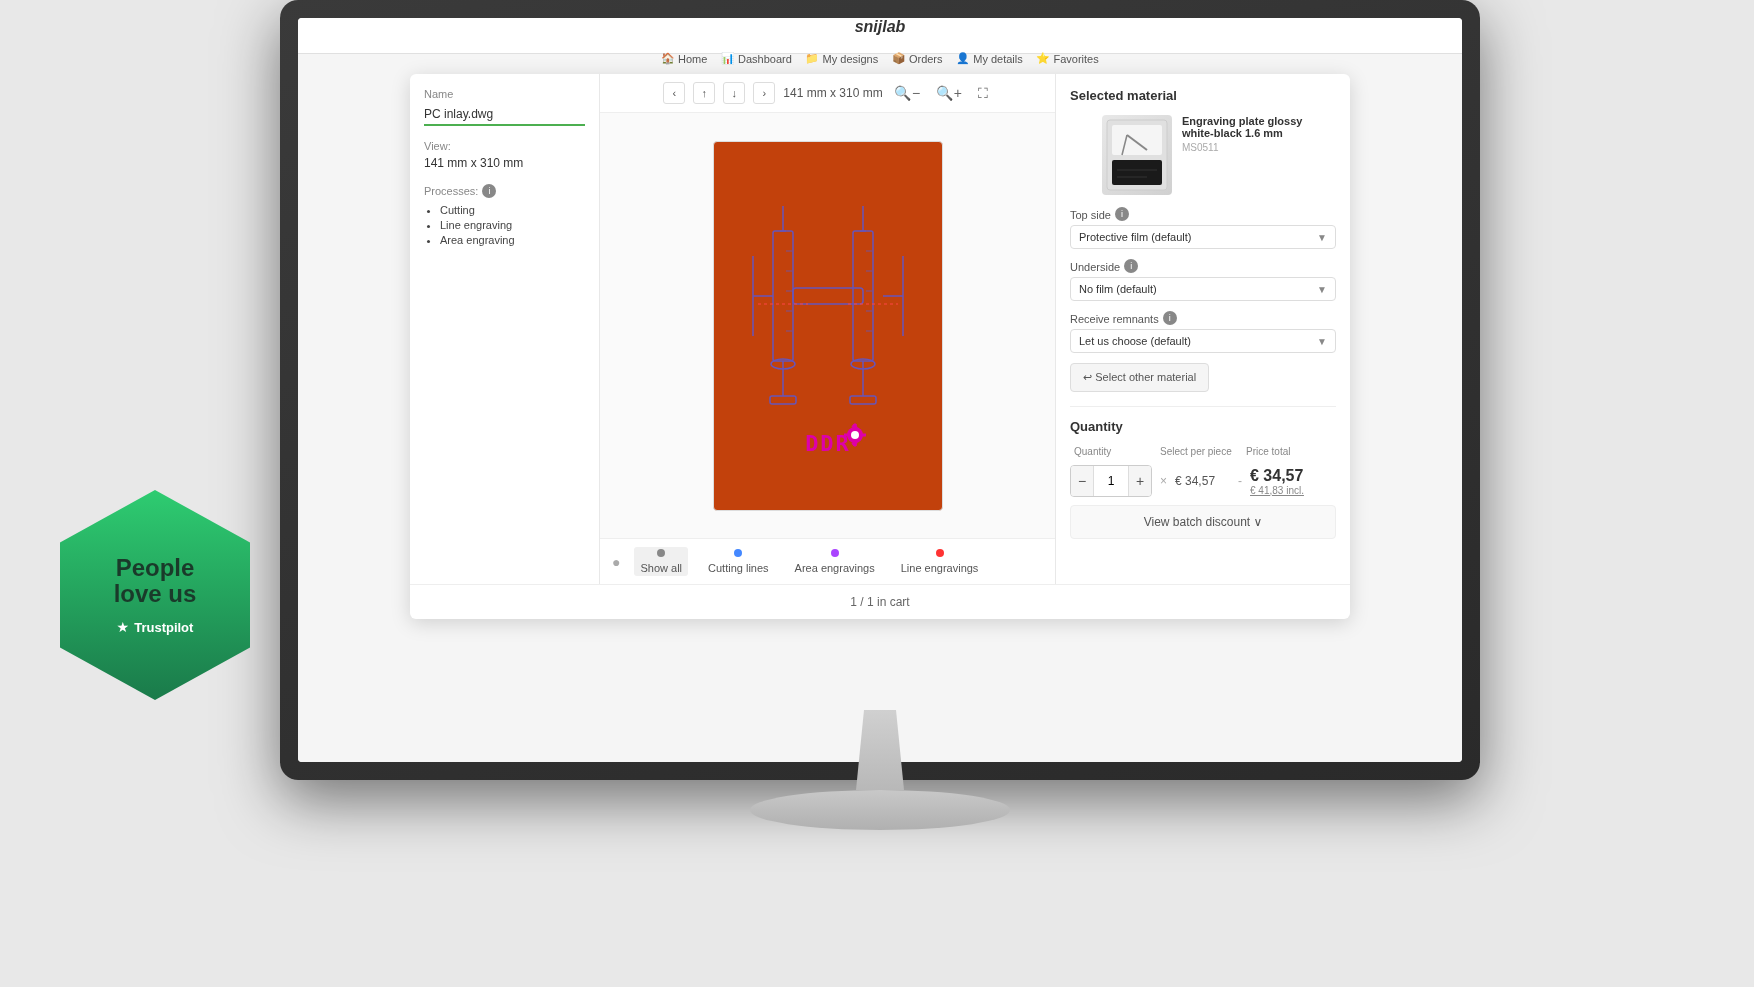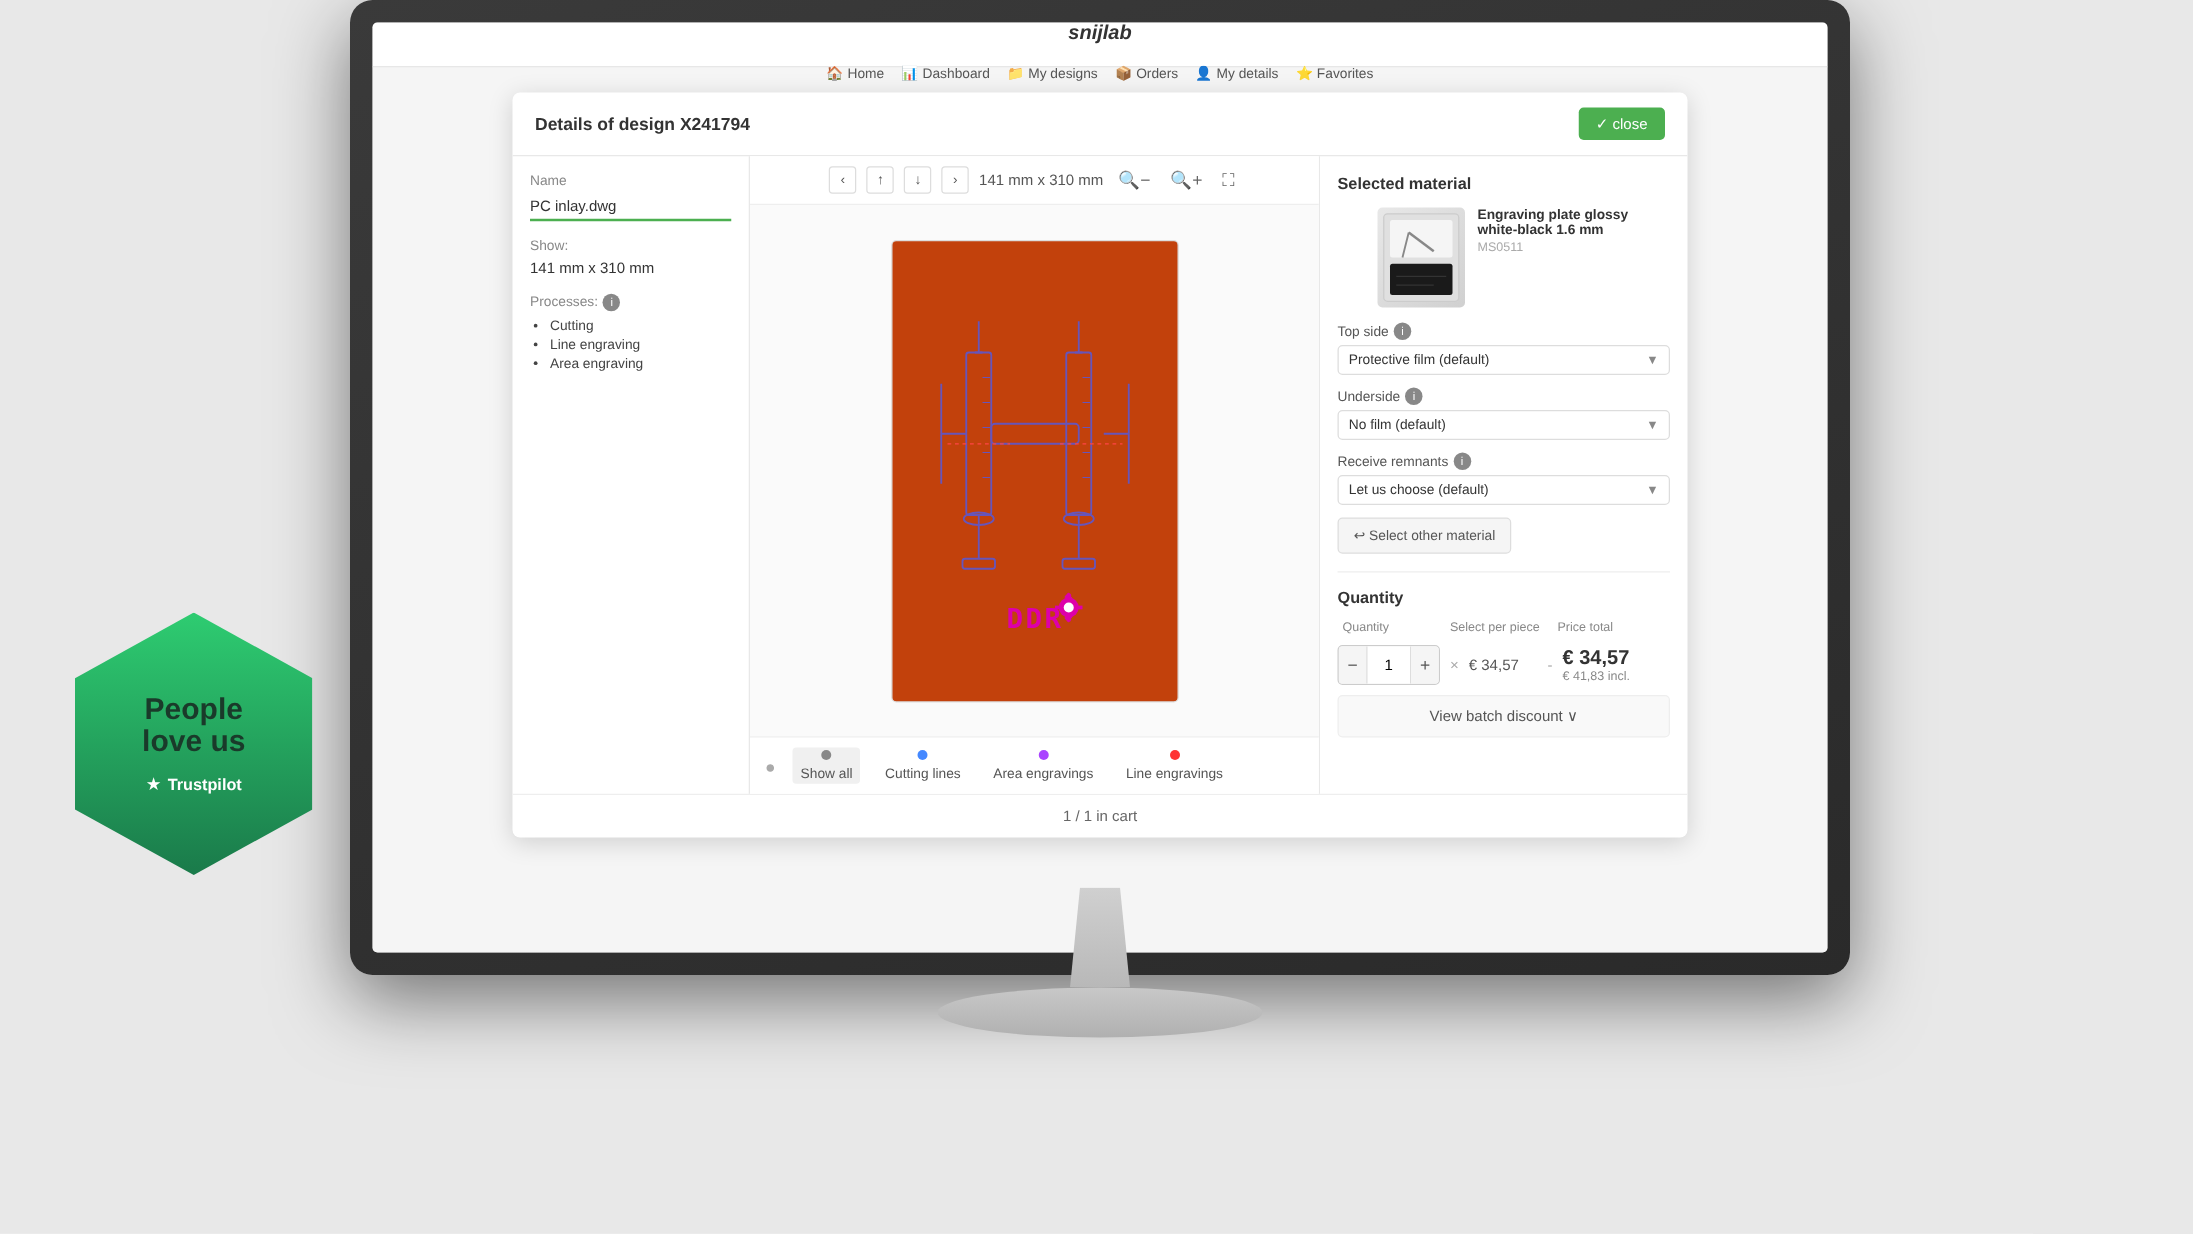--- a/index.html
+++ b/index.html
@@ -487,20 +487,21 @@
     .price-total {
       font-size: 16px;
       font-weight: 700;
       color: #333;
     }
 
     .price-incl {
       font-size: 10px;
       color: #888;
       text-align: right;
+      text-decoration: underline;
     }
 
     .batch-discount-btn {
       width: 100%;
       background: #f9f9f9;
       border: 1px solid #eee;
       border-radius: 4px;
       padding: 9px 14px;
       font-size: 12px;
       cursor: pointer;
@@ -614,33 +615,29 @@
           </div>
           <button class="upload-btn">Upload</button>
           <span>🛒</span>
           <span>👤 ∨</span>
         </div>
       </div>
 
       <div class="main-content">
         <div class="dialog">
 
-          <div class="dialog-header">
-            <span class="dialog-title">Details of design X241794</span>
-            <button class="close-btn">✓ close</button>
-          </div>
 
           <div class="dialog-body">
 
             <div class="left-panel">
               <div class="field-label">Name</div>
               <input class="name-input" type="text" value="PC inlay.dwg" style="">
 
               <div class="info-section">
-                <div class="field-label">Show:</div>
+                <div class="field-label">View:</div>
                 <div class="field-value">141 mm x 310 mm</div>
               </div>
 
               <div class="info-section">
                 <div class="processes-label">
                   <span>Processes:</span>
                   <span class="info-icon">i</span>
                 </div>
                 <ul class="process-list">
                   <li>Cutting</li>

